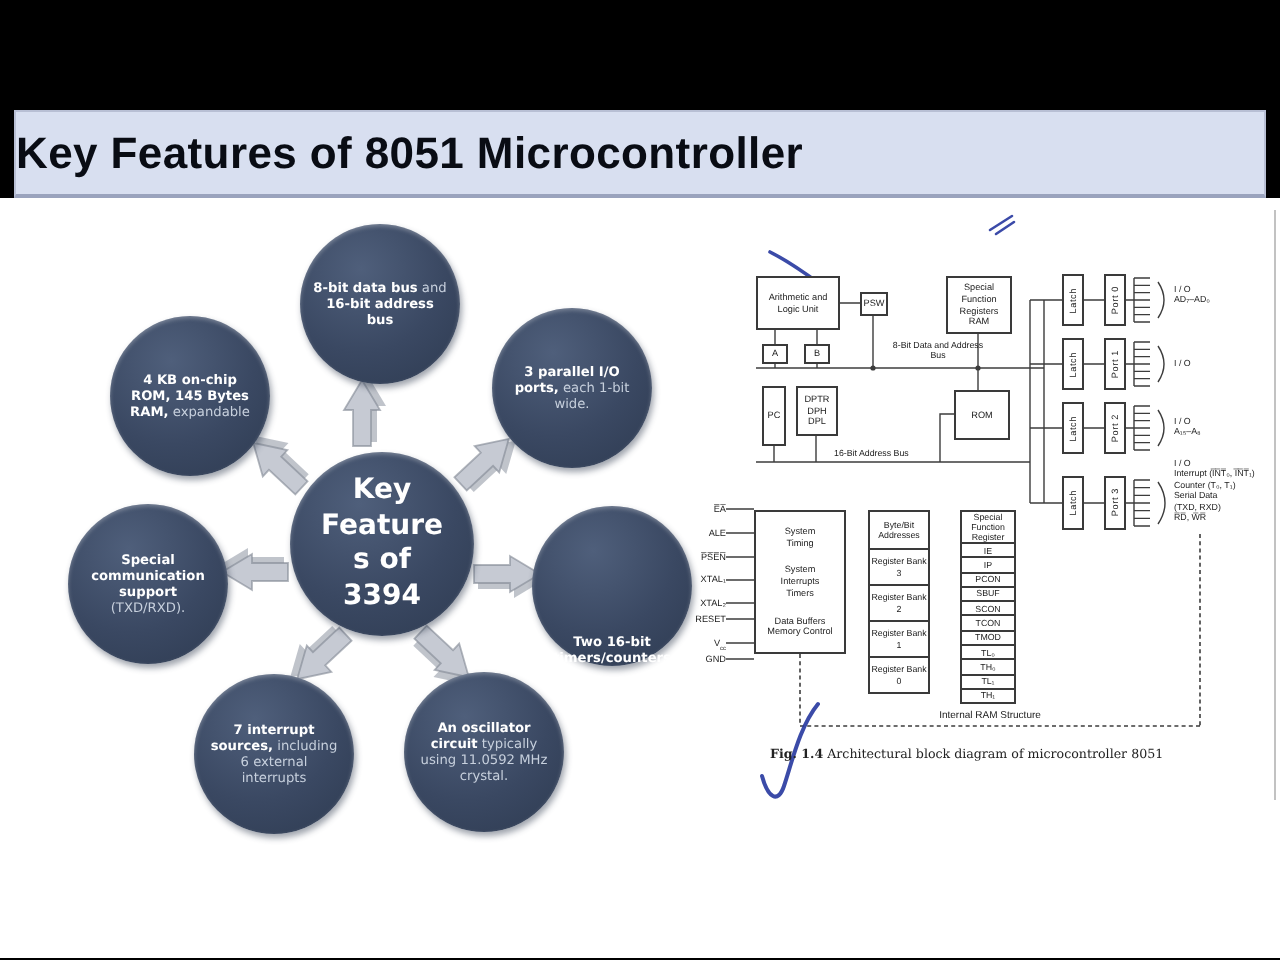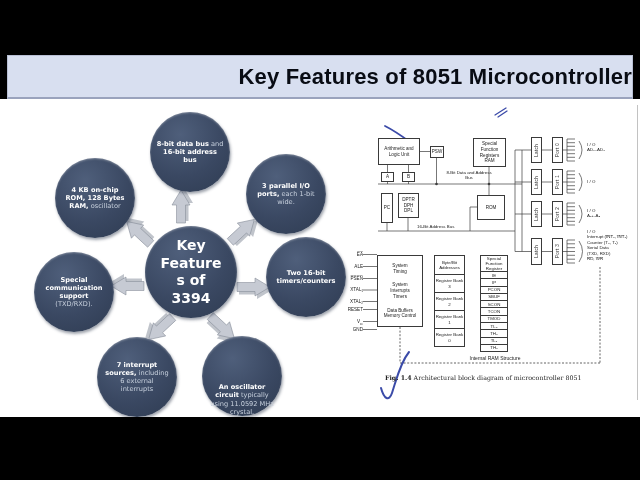--- a/index.html
+++ b/index.html
@@ -1,23 +1,23 @@
 <!DOCTYPE html>
 <html><head>
 <meta charset="utf-8">
 <style>
   html,body{margin:0;padding:0;background:#000;}
   #frame{position:relative;width:640px;height:480px;background:#000;overflow:hidden;font-family:"DejaVu Sans",sans-serif;}
   
   .banner{position:absolute;left:7px;top:55px;width:626px;height:44px;background:#d8dff0;
     border:1px solid #b8bfd4;border-bottom:2px solid #9aa3bd;box-sizing:border-box;
-    display:flex;align-items:center;justify-content:flex-end;}
+    display:flex;align-items:center;justify-content:flex-start;}
   .banner .ttl{font-family:"Liberation Sans","DejaVu Sans",sans-serif;font-weight:bold;font-size:22px;color:#090c14;letter-spacing:.2px;}
   
-  .content{position:absolute;left:0;top:99px;width:640px;height:318px;background:#ffffff;overflow:hidden;}
+  .content{position:absolute;left:0;top:99px;width:640px;height:380px;background:#ffffff;overflow:hidden;}
   
   .bubble{position:absolute;width:80px;height:80px;border-radius:50%;
     background:radial-gradient(circle at 38% 28%, #4f5f7b 0%, #3a4862 55%, #2e3b51 100%);
     box-shadow:1px 2px 3px rgba(40,50,70,.45), inset 0 1px 2px rgba(255,255,255,.30);
     display:flex;align-items:center;justify-content:center;text-align:center;color:#c7d0dd;}
   .bubble .txt{width:84%;font-size:6.6px;line-height:1.25;}
   .bubble b{color:#ffffff;}
   .bubble.center{width:92px;height:92px;}
   .bubble.center .txt{width:62px;font-size:14px;font-weight:bold;color:#fff;line-height:1.25;overflow-wrap:anywhere;}
   
@@ -60,35 +60,35 @@
         <use href="#barrow" transform="translate(128,187) rotate(180)"></use>
         <use href="#barrow" transform="translate(253,188) rotate(0)"></use>
         <use href="#barrow" transform="translate(161,229) rotate(137)"></use>
         <use href="#barrow" transform="translate(222,228) rotate(43)"></use>
       </svg>
 
       <div class="bubble" style="left:150px;top:13px;">
         <div class="txt"><b>8-bit data bus</b><span> and </span><b>16-bit address bus</b></div>
       </div>
       <div class="bubble" style="left:55px;top:59px;">
-        <div class="txt"><b>4 KB on-chip ROM, 128 Bytes RAM,</b><span> oscillator</span></div>
+        <div class="txt"><b>4 KB on-chip ROM, 145 Bytes RAM,</b><span> expandable</span></div>
       </div>
       <div class="bubble" style="left:246px;top:55px;">
         <div class="txt"><b>3 parallel I/O ports,</b><span> each 1-bit wide.</span></div>
       </div>
       <div class="bubble" style="left:34px;top:153px;">
         <div class="txt"><b>Special communication support</b><span> (TXD/RXD).</span></div>
       </div>
-      <div class="bubble" style="left:266px;top:138px;">
+      <div class="bubble" style="left:266px;top:154px;align-items:flex-end;">
         <div class="txt"><b>Two 16-bit timers/counters</b></div>
       </div>
       <div class="bubble" style="left:97px;top:238px;">
         <div class="txt"><b>7 interrupt sources,</b><span> including 6 external interrupts</span></div>
       </div>
-      <div class="bubble" style="left:202px;top:237px;align-items:flex-end;">
+      <div class="bubble" style="left:202px;top:237px;">
         <div class="txt"><b>An oscillator circuit</b><span> typically using 11.0592 MHz crystal.</span></div>
       </div>
       <div class="bubble center" style="left:145px;top:127px;">
         <div class="txt">Key Features of 3394</div>
       </div>
     </div>
 
     <div id="bd">
 
       <svg width="295" height="300" viewBox="0 0 295 300">

